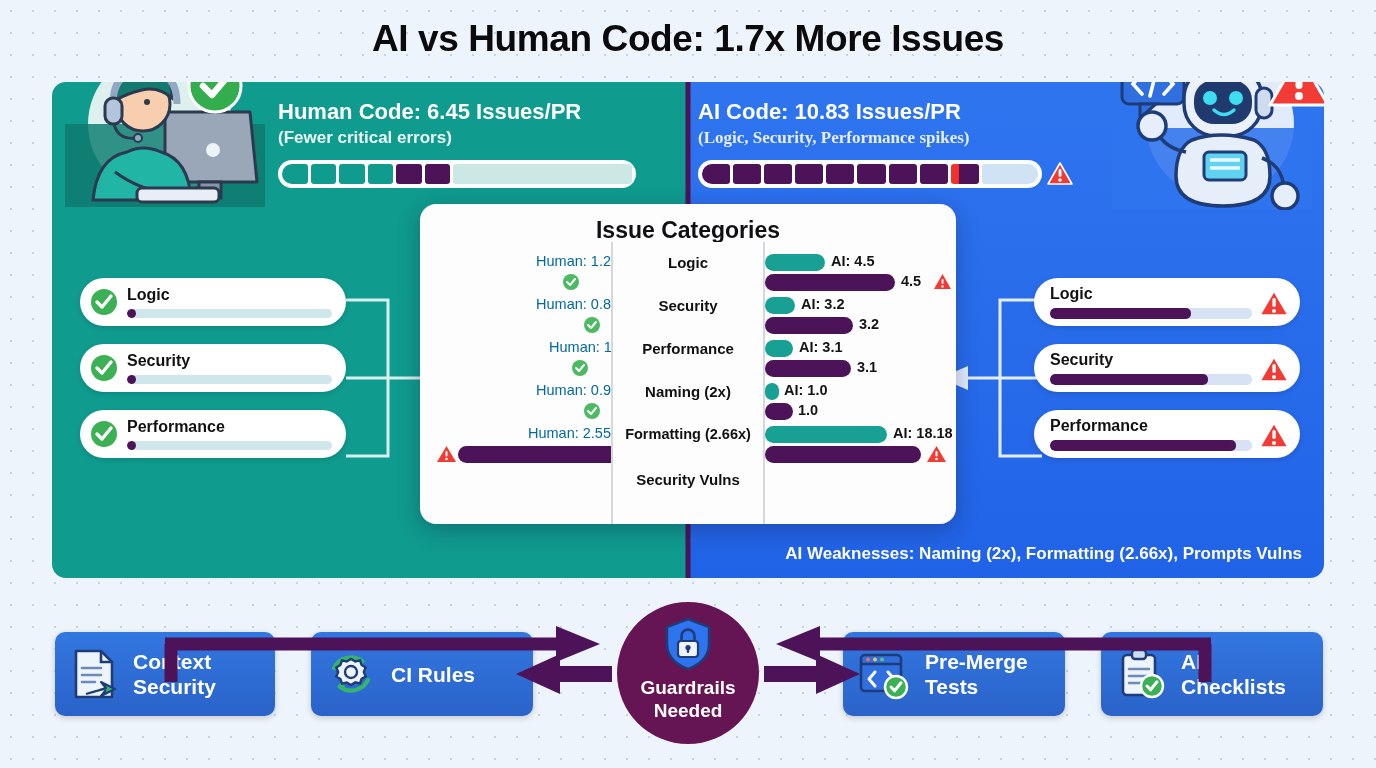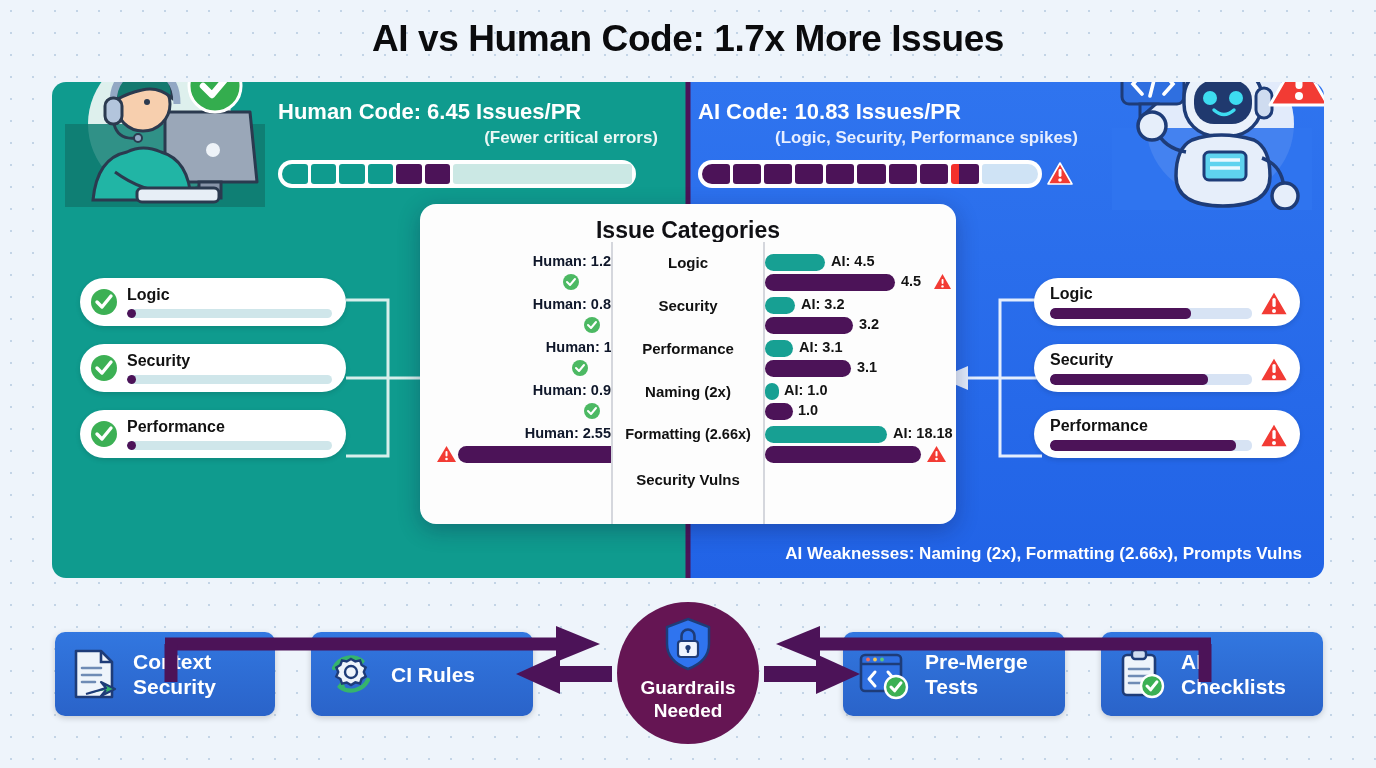--- a/index.html
+++ b/index.html
@@ -49,23 +49,22 @@
   .panel-head { position: absolute; top: 16px; }
   #head-human { left: 226px; width: 380px; }
   #head-ai    { left: 10px;  width: 380px; }
   .head-title {
     font-size: 22px; font-weight: bold; color: #ffffff; line-height: 28px;
     white-space: nowrap;
   }
   .head-sub {
     font-size: 17px; font-weight: bold; color: #eaf7f5; line-height: 24px;
     white-space: nowrap;
-    text-align: right;
-  }
-  #head-ai .head-sub { color: #e6eeff; }
+  }
+  #head-ai .head-sub { color: #e6eeff; font-family: Liberation Serif, serif; }
 
   
   .meter {
     margin-top: 10px; height: 28px; border-radius: 14px;
     background: #ffffff; padding: 4px; display: flex; gap: 3px;
     align-items: stretch; position: relative;
   }
   #meter-human { width: 358px; }
   #meter-ai { width: 344px; }
   .seg { flex: 1 1 0; border-radius: 3px; }
@@ -138,21 +137,21 @@
     background: #fdfdfd; z-index: 4;
     border-left: 2px solid #d5d7dd; border-right: 2px solid #d5d7dd;
   }
   .clabel {
     position: absolute; left: 0; width: 100%; text-align: center;
     font-size: 15px; font-weight: bold; color: #111;
   }
   
   .h-val {
     position: absolute; right: 0; top: 1px;
-    font-size: 14.5px; font-weight: bold; color: #0f172a; white-space: nowrap;
+    font-size: 14.5px; font-weight: normal; color: #0369a1; white-space: nowrap;
   }
   .h-teal {
     position: absolute; top: 2px; height: 17px;
     background: #17a093; border-radius: 9px;
   }
   .h-purple {
     position: absolute; top: 22px; height: 17px;
     background: #4c1358; border-radius: 9px;
   }
   .h-ok { position: absolute; top: 21px; }

